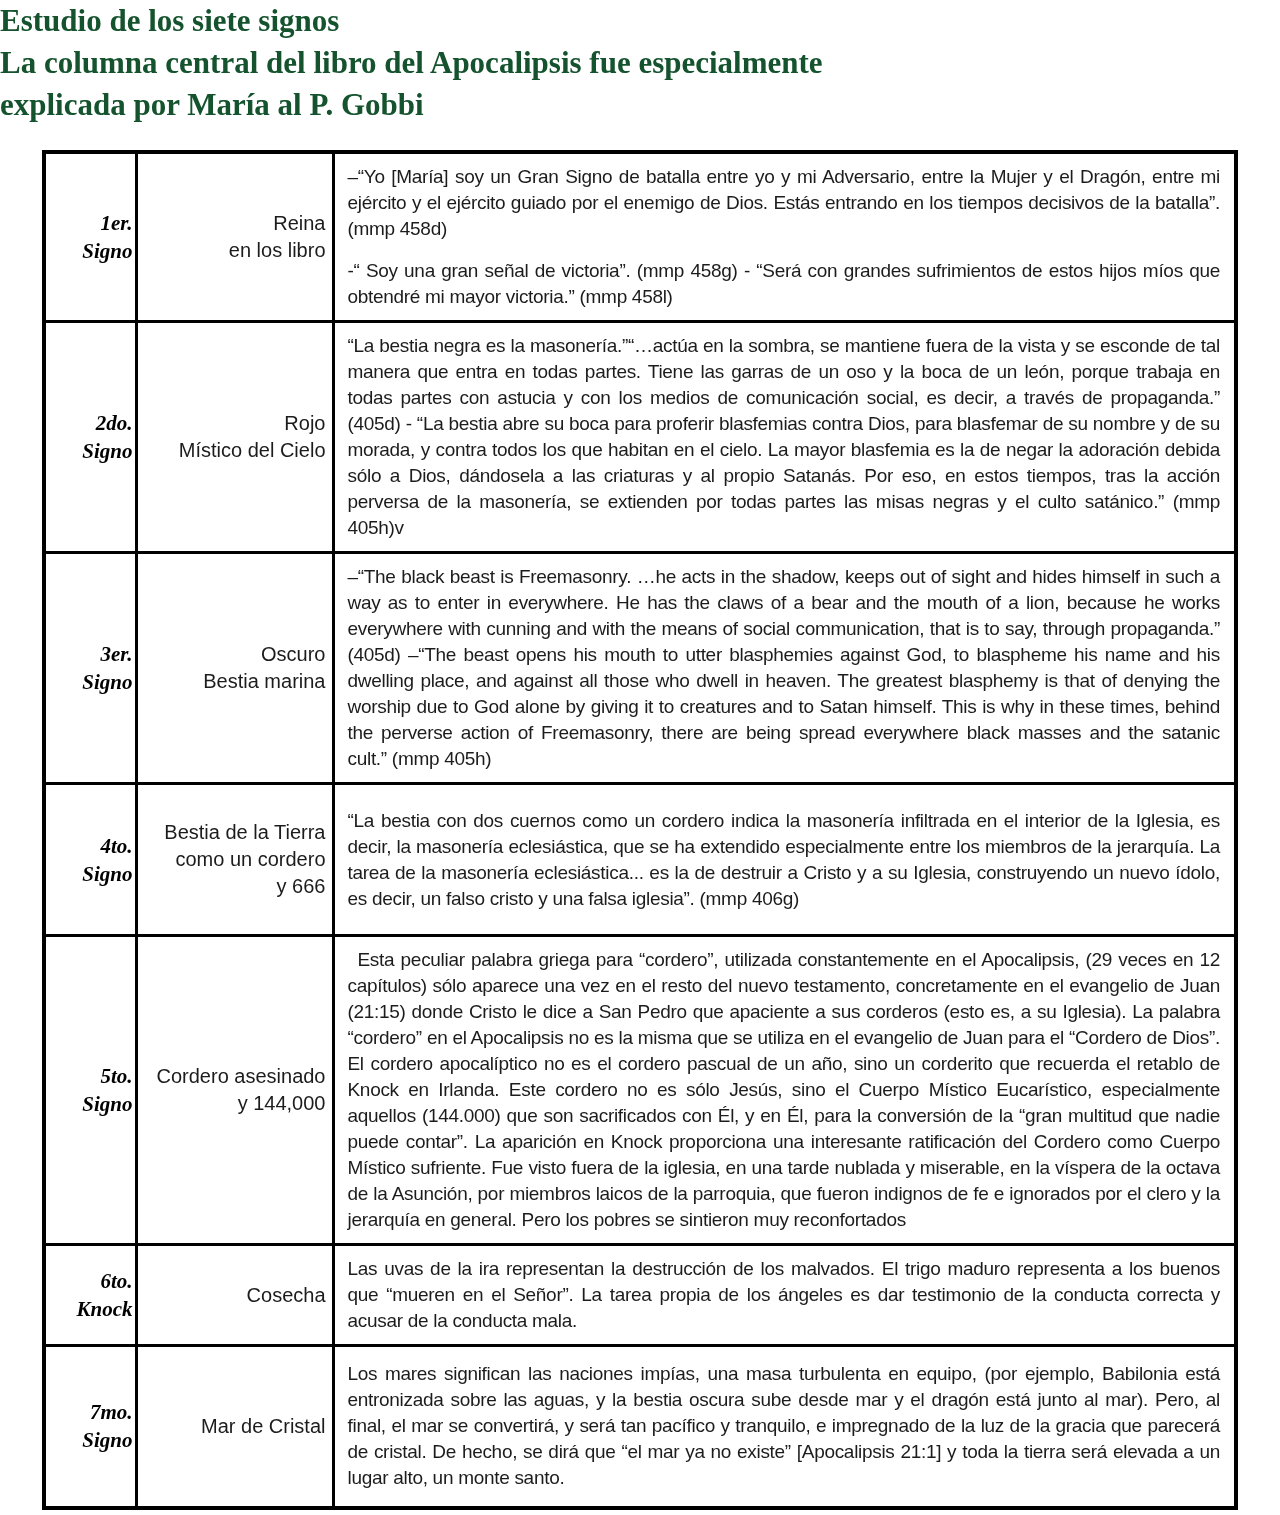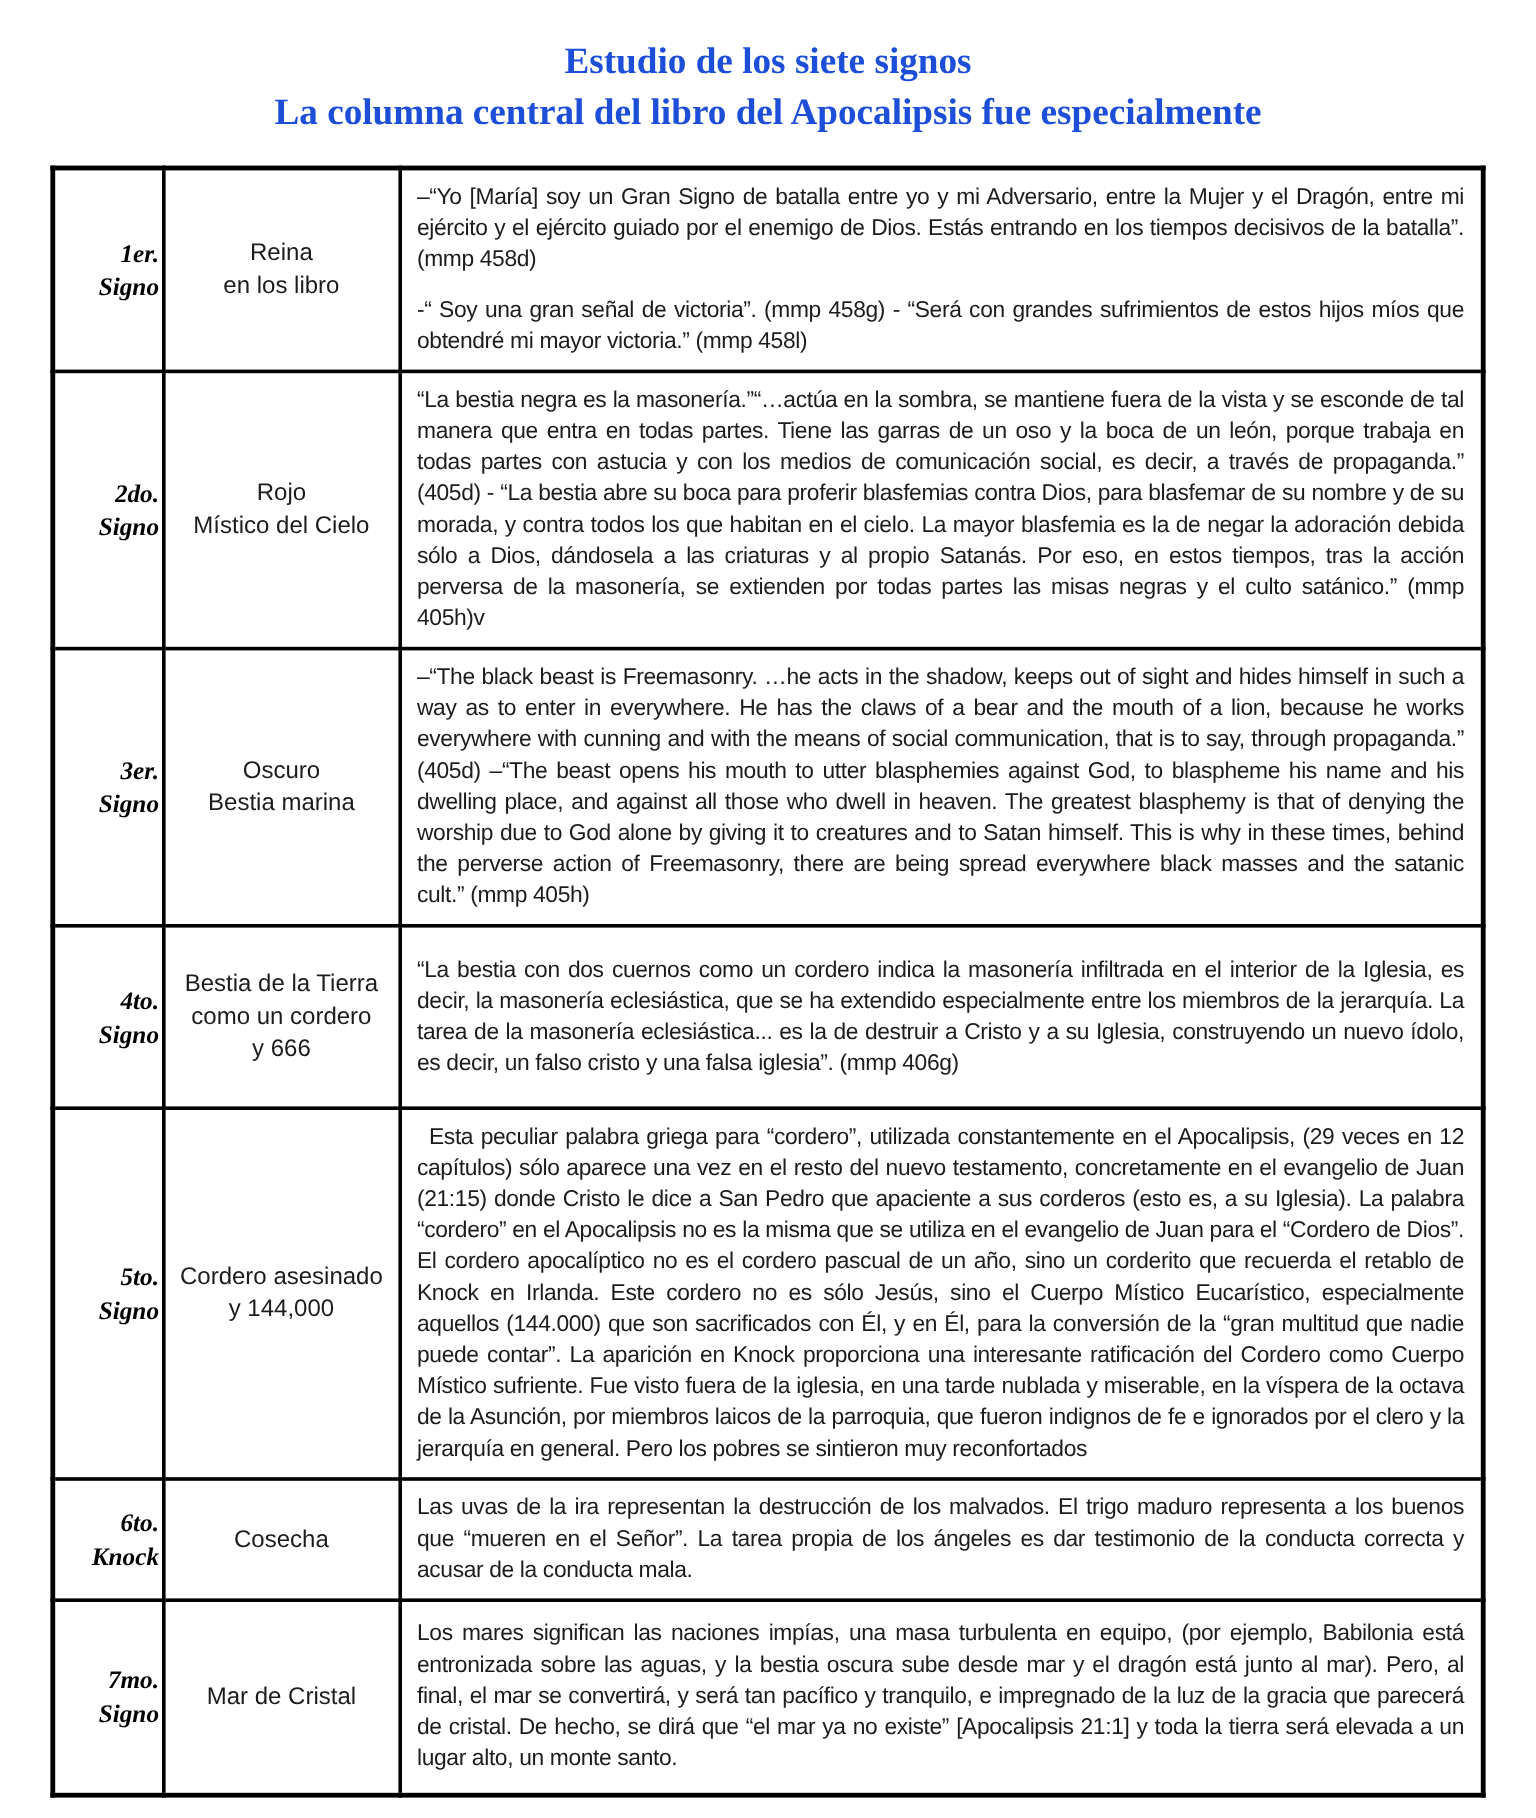--- a/index.html
+++ b/index.html
@@ -10,27 +10,26 @@
   .page {
     position: relative;
     width: 1280px;
     height: 1515px;
     background: #ffffff;
     font-family: "Liberation Sans", sans-serif;
     color: #1c1c1c;
     box-sizing: border-box;
   }
   .title {
-    padding-top: 30px;
-    text-align: center;
+    text-align: left;
     font-family: "Liberation Serif", serif;
     font-weight: bold;
     font-size: 31px;
     line-height: 42px;
-    color: #1d4ed8;
+    color: #14532d;
     margin: 0 0 24px 0;
   }
   .title .tline { display: block; }
 
   table.signs {
     border-collapse: collapse;
     margin-left: 42px;
     width: 1196px;
     table-layout: fixed;
   }
@@ -49,21 +48,21 @@
     font-weight: bold;
     font-size: 21px;
     line-height: 28px;
     color: #000000;
     padding: 4px 2px;
   }
   .col-sign .line { display: block; }
 
   .col-name {
     width: 197px;
-    text-align: center;
+    text-align: right;
     font-size: 20px;
     line-height: 27px;
     color: #1c1c1c;
     padding: 4px 6px;
   }
   .col-name .line { display: block; }
 
   .col-desc {
     text-align: justify;
     font-size: 19px;
@@ -87,20 +86,21 @@
   tr.r7 { height: 162px; }
 </style>
 </head>
 <body>
 
 <div class="page">
 
   <h1 class="title">
     <span class="tline">Estudio de los siete signos</span>
     <span class="tline">La columna central del libro del Apocalipsis fue especialmente</span>
+    <span class="tline">explicada por María al P. Gobbi</span>
   </h1>
 
   <table class="signs">
     <tbody>
 
       <tr class="r1">
         <td class="col-sign">
           <span class="line">1er.</span>
           <span class="line">Signo</span>
         </td>

